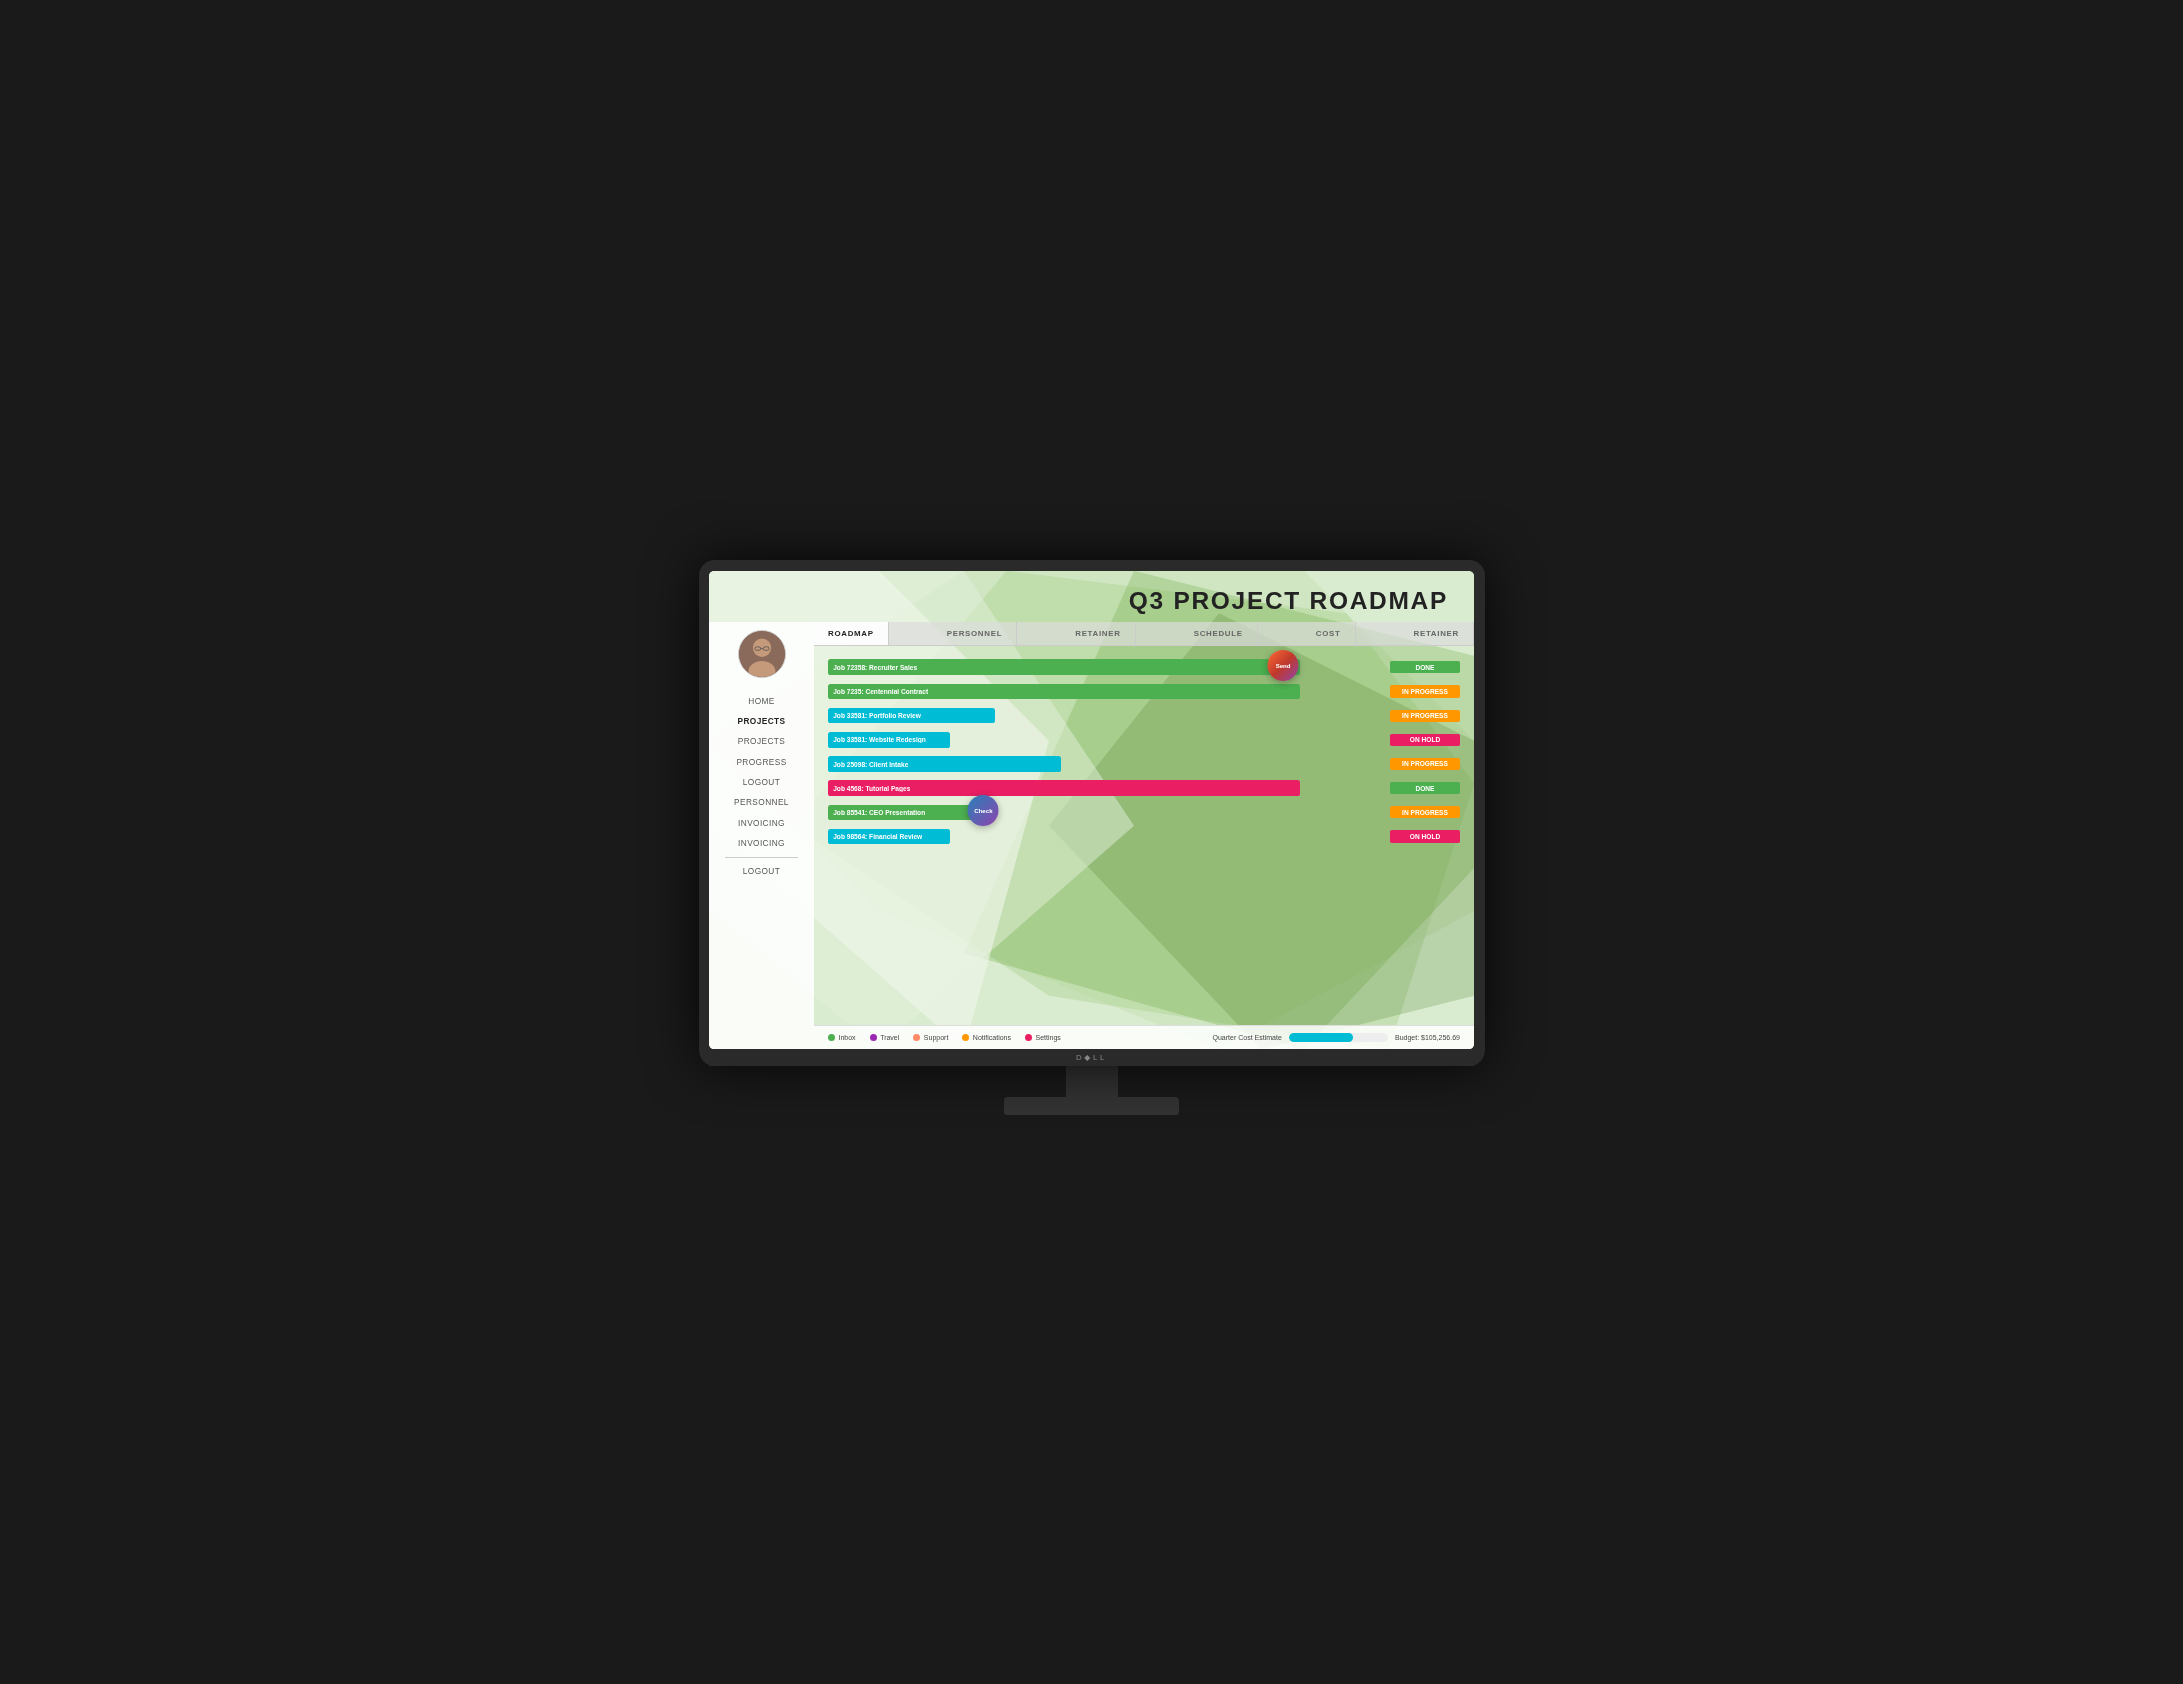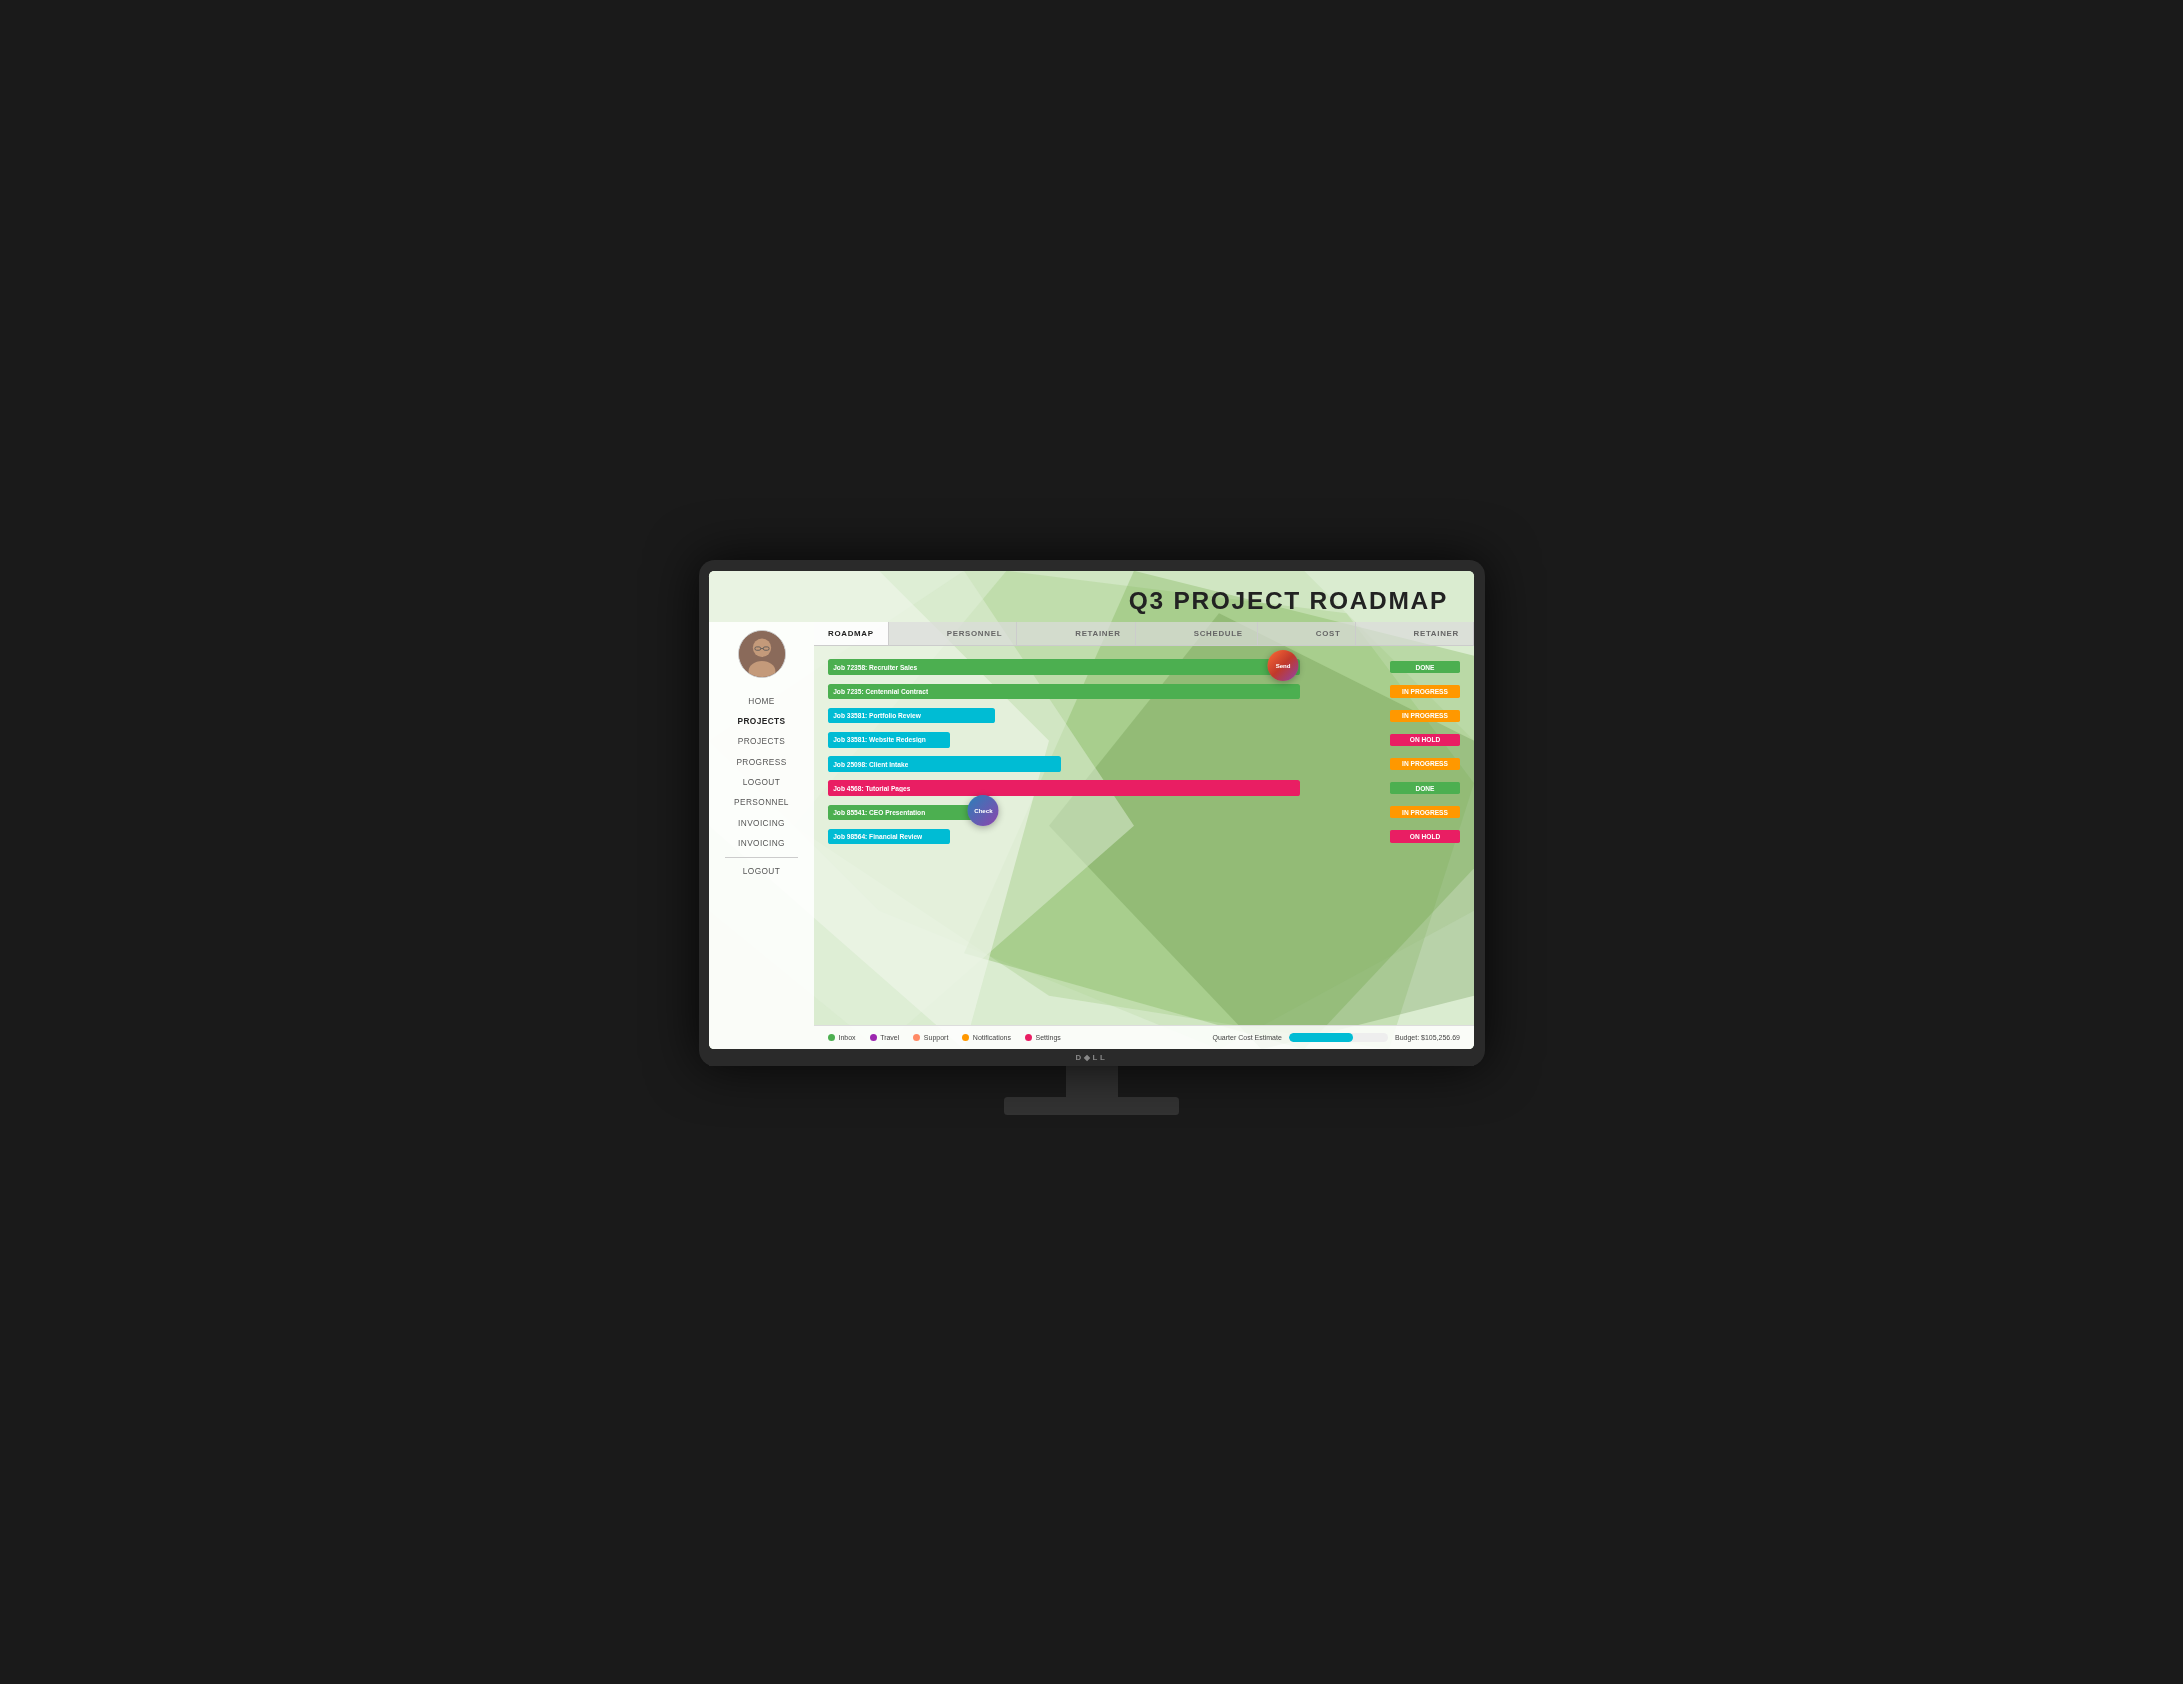--- a/index.html
+++ b/index.html
@@ -319,21 +319,21 @@
       height: 17.5px;
       background: #333;
       margin: 0 auto;
       border-radius: 3.5px;
       margin-bottom: 8.7px;
     }
 
     .dell-logo {
       color: #888;
       font-size: 7.9px;
-      font-weight: 700;
+      font-weight: 400;
       letter-spacing: 2.6px;
     }
 
     .monitor-bezel-bottom {
       height: 17.5px;
       background: #2a2a2a;
       display: flex;
       align-items: center;
       justify-content: center;
     }

